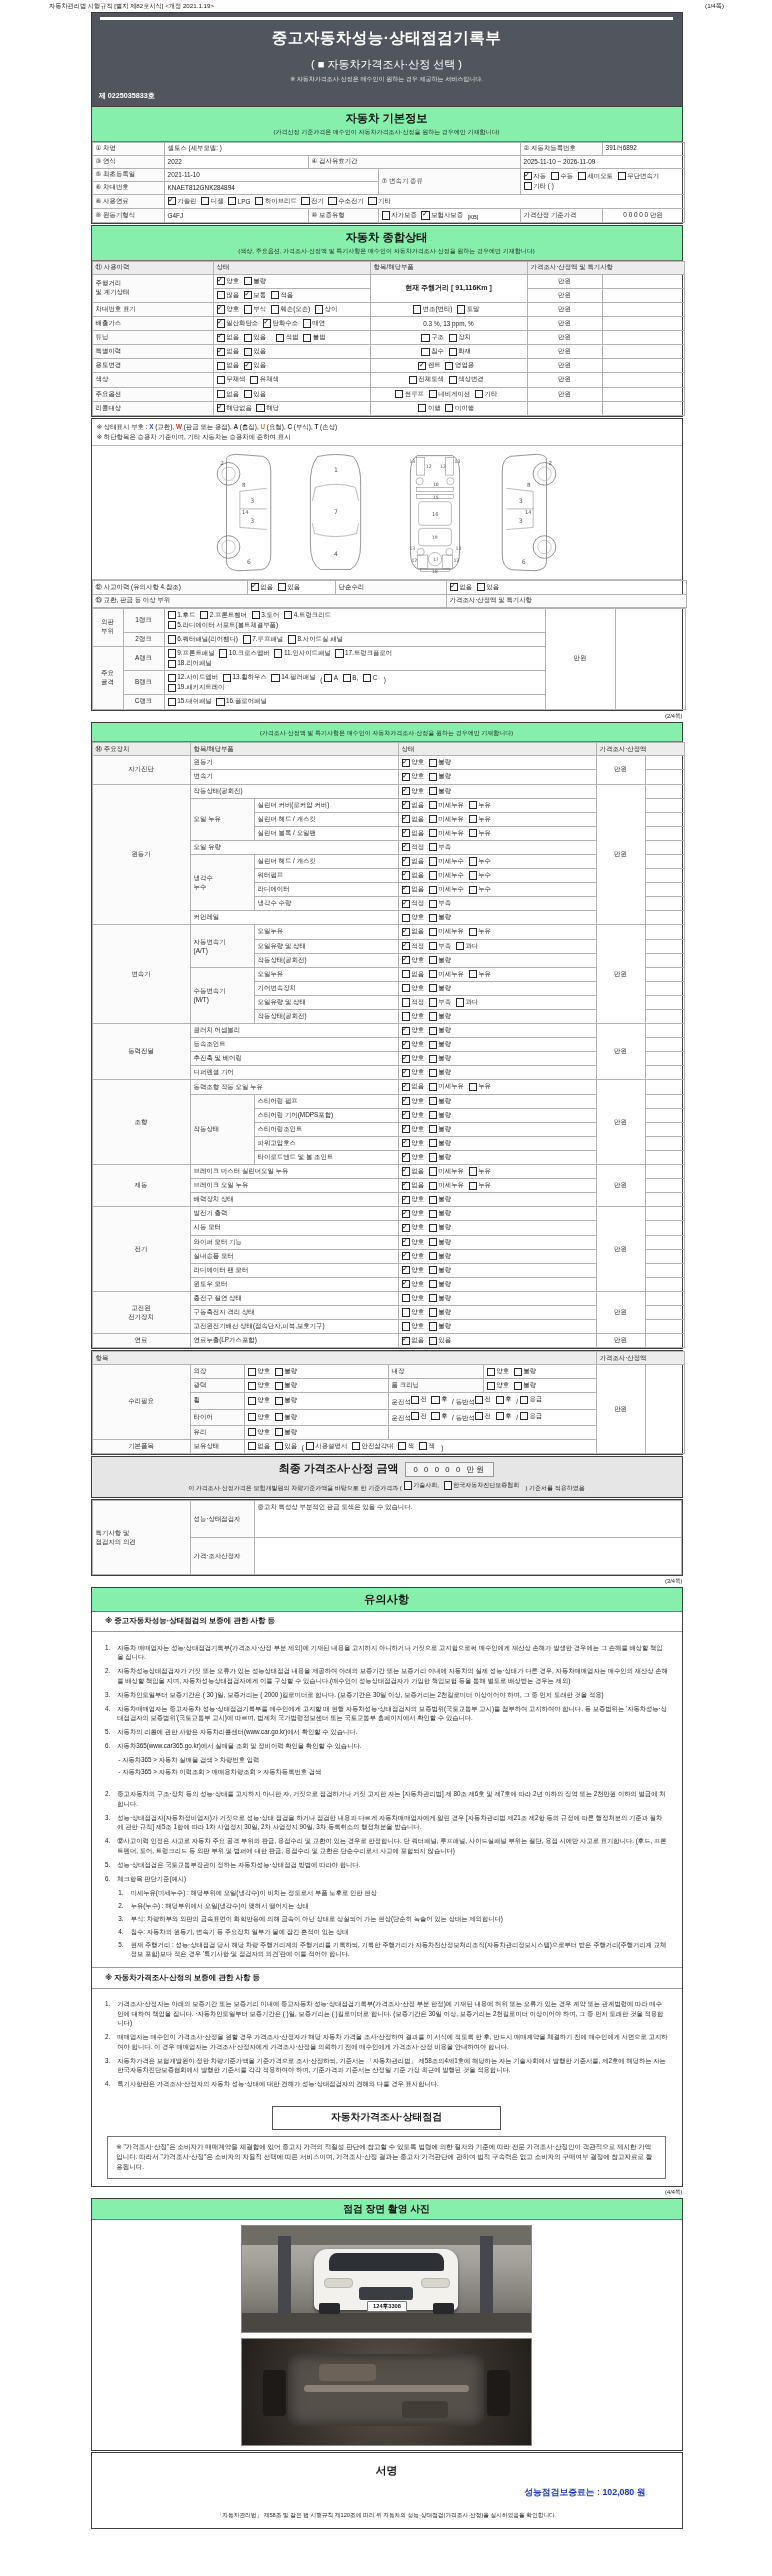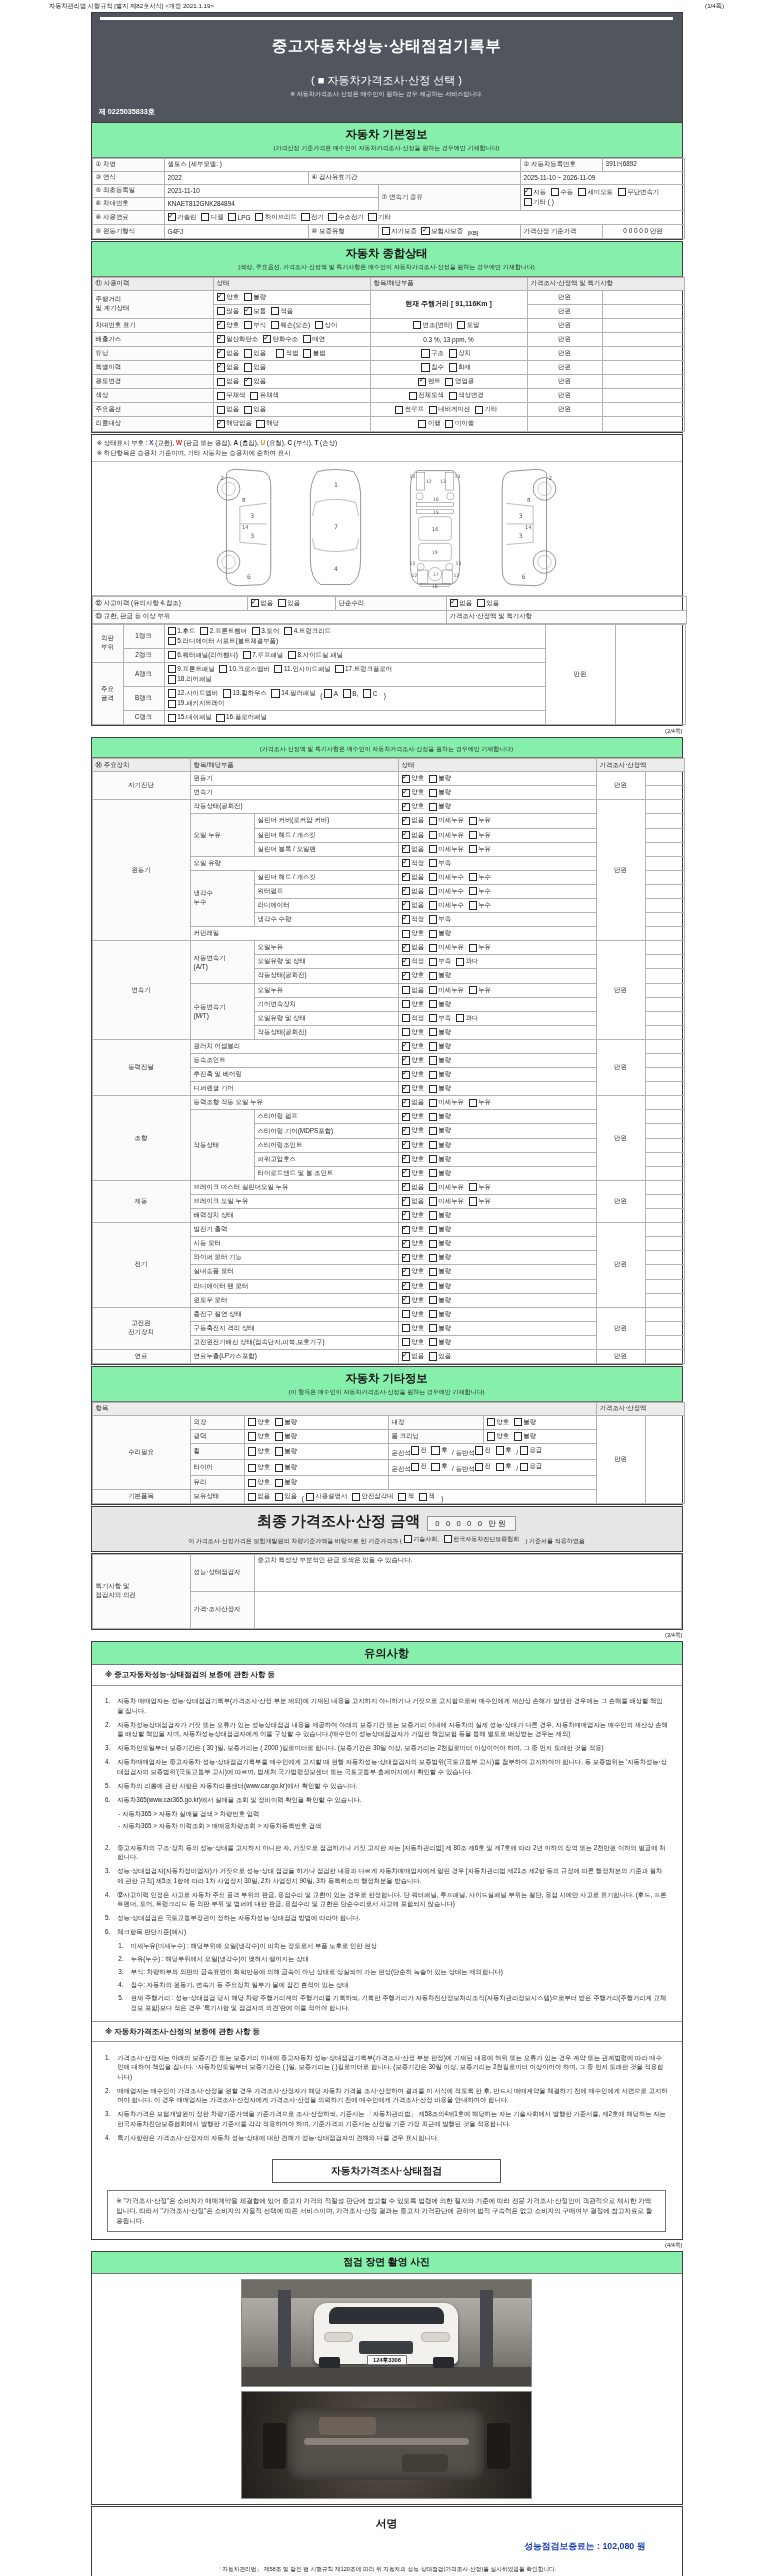--- a/index.html
+++ b/index.html
@@ -1,21 +1,21 @@
 <!DOCTYPE html>
 <html style="font-size:8.2px"><head>
 <meta charset="utf-8">
 <style>
   html,body{margin:0;padding:0;background:#fff;}
   body{width:773px;height:2576px;overflow:hidden;font-family:"Liberation Sans","DejaVu Sans",sans-serif;color:#1c1c1c;}
   .meta{width:675px;margin:2.1px auto 1px;display:flex;justify-content:space-between;font-size:6.2px;color:#222;}
   .content{width:592px;margin:0 auto;}
   .doc-head{background:#51565e;color:#fff;text-align:center;padding:2.1px 7.2px 5.2px;border:1px solid #3a3a3a;border-bottom:none;}
   .doc-head .rule{height:2.6px;background:#fff;margin:2.1px 1px 8.2px;}
-  .doc-head h1{margin:16px;font-size:15.5px;letter-spacing:0.5px;font-weight:bold;}
+  .doc-head h1{margin:8px;font-size:15.5px;letter-spacing:0.5px;font-weight:bold;}
   .doc-head .sub{font-size:11px;margin-top:3.1px;}
   .doc-head .note{font-size:6px;margin-top:2.6px;color:#e9e9e9;}
   .doc-head .docno{text-align:left;font-size:7.2px;font-weight:bold;margin-top:7.2px;}
   .block{border:1px solid #3f3f3f;margin-bottom:1px;background:#fff;}
   .band{background:#86efac;text-align:center;padding:4.1px 0 3.6px;border-bottom:0.8px solid #777;}
   .band h2{margin:0;font-size:11.3px;font-weight:bold;color:#111;}
   .band .sub{font-size:6px;margin-top:2.1px;color:#222;}
   table{width:100%;border-collapse:collapse;font-size:6.4px;table-layout:fixed;}
   td,th{border:0.5px solid #b3b3b3;padding:1.5px 3.1px;vertical-align:middle;word-break:keep-all;}
   th{background:#ececec;font-weight:normal;text-align:left;}
@@ -26,21 +26,21 @@
   .cb{display:inline-flex;align-items:center;margin:0.5px 4.6px 0.5px 0;white-space:nowrap;}
   .cb .box{width:6.2px;height:6.2px;border:1px solid #2a2a2a;display:inline-block;position:relative;background:#fff;margin-right:1.5px;flex:none;}
   .cb.on .box::after{content:"✓";position:absolute;left:-0.5px;top:-3.1px;font-size:7.2px;font-weight:bold;color:#111;}
   .txt{white-space:pre-wrap;}
   .marker{width:634px;margin:0 auto;text-align:right;font-size:5.7px;padding:1px 0;}
   .legend{padding:3.1px 5.2px;font-size:6.4px;border-bottom:0.5px solid #bbb;line-height:1.6;}
   .diagrams{display:flex;justify-content:center;gap:19.6px;padding:4.1px 0 5.2px;border-bottom:0.5px solid #bbb;}
   .mileage{font-weight:bold;font-size:7px;}
   .pricebox{display:inline-block;border:0.5px solid #999;background:#f4f4f4;padding:1.5px 7.2px;font-size:7.7px;letter-spacing:2.1px;}
   .final-band{background:#e6e6e6;text-align:center;padding:4.1px 0 4.6px;}
-  .final-band .row1{font-size:15px;font-weight:bold;}
+  .final-band .row1{font-size:11px;font-weight:bold;}
   .final-band .note{font-size:6px;margin-top:3.1px;}
   .notice-body{padding:6.2px 13.4px 5.2px;font-size:6.3px;line-height:1.5;}
   .nitem{display:flex;margin:4.6px 0;}
   .nitem .num,.nsubn .num{flex:none;width:12.4px;}
   .ntext{flex:1;}
   .nsub{margin:2.6px 0 2.6px 13.4px;}
   .nsubn{display:flex;margin:3.6px 0 3.6px 13.4px;}
   .sec-head{border-top:0.5px solid #999;border-bottom:0.5px solid #999;padding:4.6px 13.4px;font-size:7.5px;font-weight:bold;background:#fff;}
   .price-def{width:227px;margin:7.2px auto 0;border:0.8px solid #555;text-align:center;font-size:9.8px;font-weight:bold;padding:4.6px 0;background:#fff;}
   .price-def-box{border:0.8px solid #777;margin:6.2px 15.5px 7.2px;padding:5.2px 8.2px;font-size:6.5px;line-height:1.55;}
@@ -1147,24 +1147,20 @@
                 <span class="lb">있음</span>
               </span></td>
             <td class="wan" rowspan="1">만원</td>
             <td></td>
           </tr>
         </tbody>
     </table>
   </div>
 
   <div class="block">
-    <div class="band">
-      <h2>자동차 기타정보</h2>
-      <div class="sub">(이 항목은 매수인이 자동차가격조사·산정을 원하는 경우에만 기재합니다)</div>
-    </div>
     <table>
       <colgroup>
           <col style="width:98px">
           <col style="width:54px">
           <col style="width:144px">
           <col style="width:95px">
           <col style="width:113px">
           <col style="width:49px">
           <col style="width:39px">
         </colgroup>

